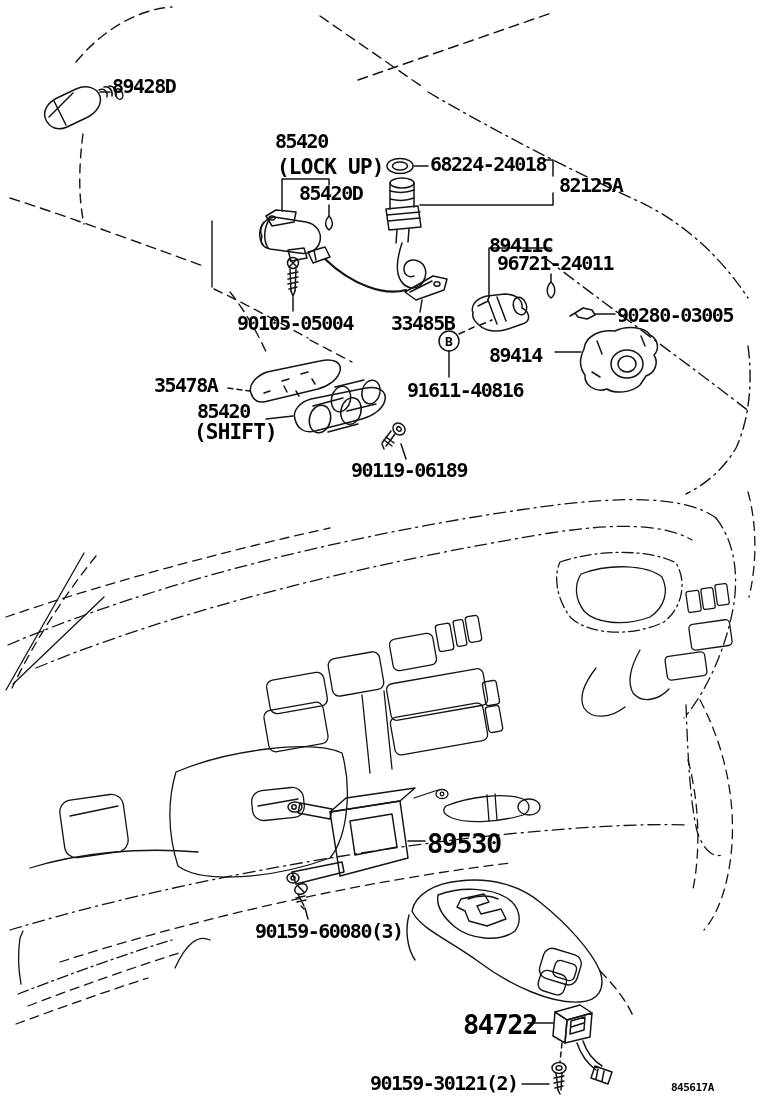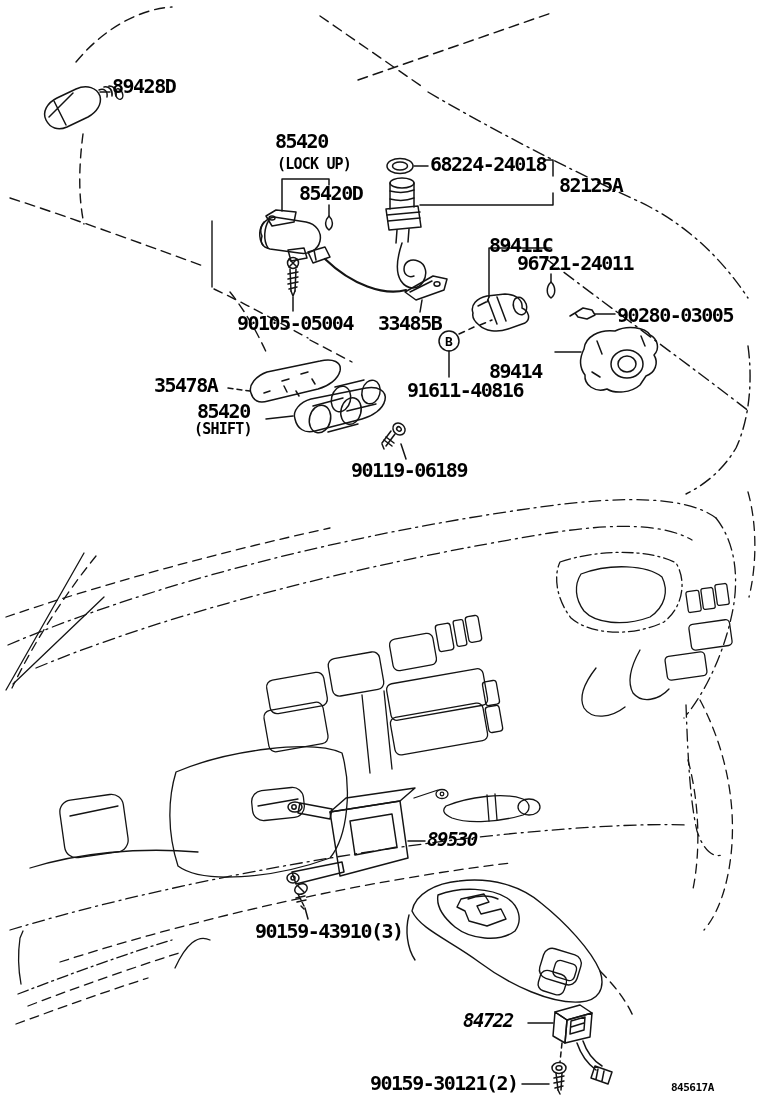--- a/index.html
+++ b/index.html
@@ -5,22 +5,22 @@
   html,body{margin:0;padding:0;background:#e8e8e8;}
   #stage{
     position:relative;width:760px;height:1112px;background:#ffffff;
     overflow:hidden;font-family:"DejaVu Sans Mono","Liberation Mono",monospace;
   }
   #stage svg{position:absolute;left:0;top:0;}
   .plabel{
     position:absolute;color:#000;font-weight:700;font-size:20px;
     letter-spacing:-1.5px;white-space:nowrap;line-height:1;
   }
-  .plabel.big{font-size:19px;font-style:italic;}
-  .plabel.small{font-size:15px;letter-spacing:-0.8px;}
+  .plabel.big{font-size:27px;}
+  .plabel.small{font-size:21px;letter-spacing:-0.8px;}
   .plabel.code{font-size:11px;letter-spacing:-0.5px;}
   .callout{
     position:absolute;color:#000;font-weight:700;font-size:13px;line-height:1;
     width:18px;text-align:center;
   }
   path,rect,ellipse,circle,line{vector-effect:non-scaling-stroke;}
 </style>
 </head>
 <body>
 
@@ -258,31 +258,31 @@
   </g>
 </svg>
 
   <div class="plabel" style="left:112px;top:76px;">89428D</div>
   <div class="plabel" style="left:275px;top:131px;">85420</div>
   <div class="plabel small" style="left:277px;top:157px;">(LOCK UP)</div>
   <div class="plabel" style="left:299px;top:183px;">85420D</div>
   <div class="plabel" style="left:430px;top:154px;">68224-24018</div>
   <div class="plabel" style="left:559px;top:175px;text-align:right;">82125A</div>
   <div class="plabel" style="left:489px;top:235px;">89411C</div>
-  <div class="plabel" style="left:497px;top:253px;margin-left:20px;">96721-24011</div>
+  <div class="plabel" style="left:497px;top:253px;">96721-24011</div>
   <div class="plabel" style="left:237px;top:313px;">90105-05004</div>
-  <div class="plabel" style="left:378px;top:313px;">33485B</div>
+  <div class="plabel" style="left:391px;top:313px;">33485B</div>
   <div class="plabel" style="left:617px;top:305px;">90280-03005</div>
-  <div class="plabel" style="left:489px;top:361px;">89414</div>
+  <div class="plabel" style="left:489px;top:345px;">89414</div>
   <div class="plabel" style="left:407px;top:380px;">91611-40816</div>
   <div class="plabel" style="left:154px;top:375px;">35478A</div>
   <div class="plabel" style="left:197px;top:401px;">85420</div>
   <div class="plabel small" style="left:194px;top:422px;">(SHIFT)</div>
   <div class="plabel" style="left:351px;top:460px;">90119-06189</div>
   <div class="plabel big" style="left:427px;top:830px;">89530</div>
-  <div class="plabel" style="left:255px;top:921px;">90159-43910(3)</div>
+  <div class="plabel" style="left:255px;top:921px;">90159-60080(3)</div>
   <div class="plabel big" style="left:463px;top:1011px;">84722</div>
   <div class="plabel" style="left:370px;top:1073px;">90159-30121(2)</div>
 
   <div class="callout" style="left:440px;top:335px;">B</div>
   <div class="plabel code" style="left:671px;top:1082px;">845617A</div>
 
 </div>
 
 </body></html>

